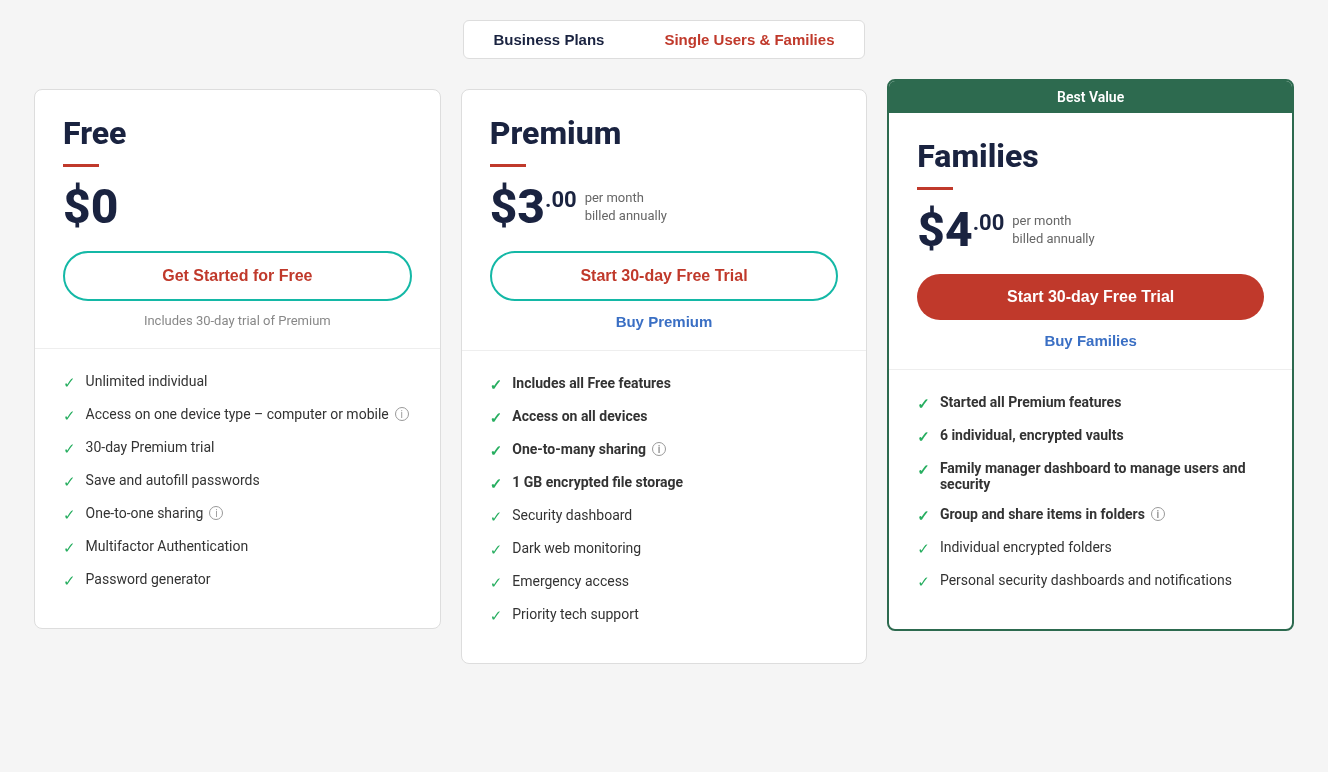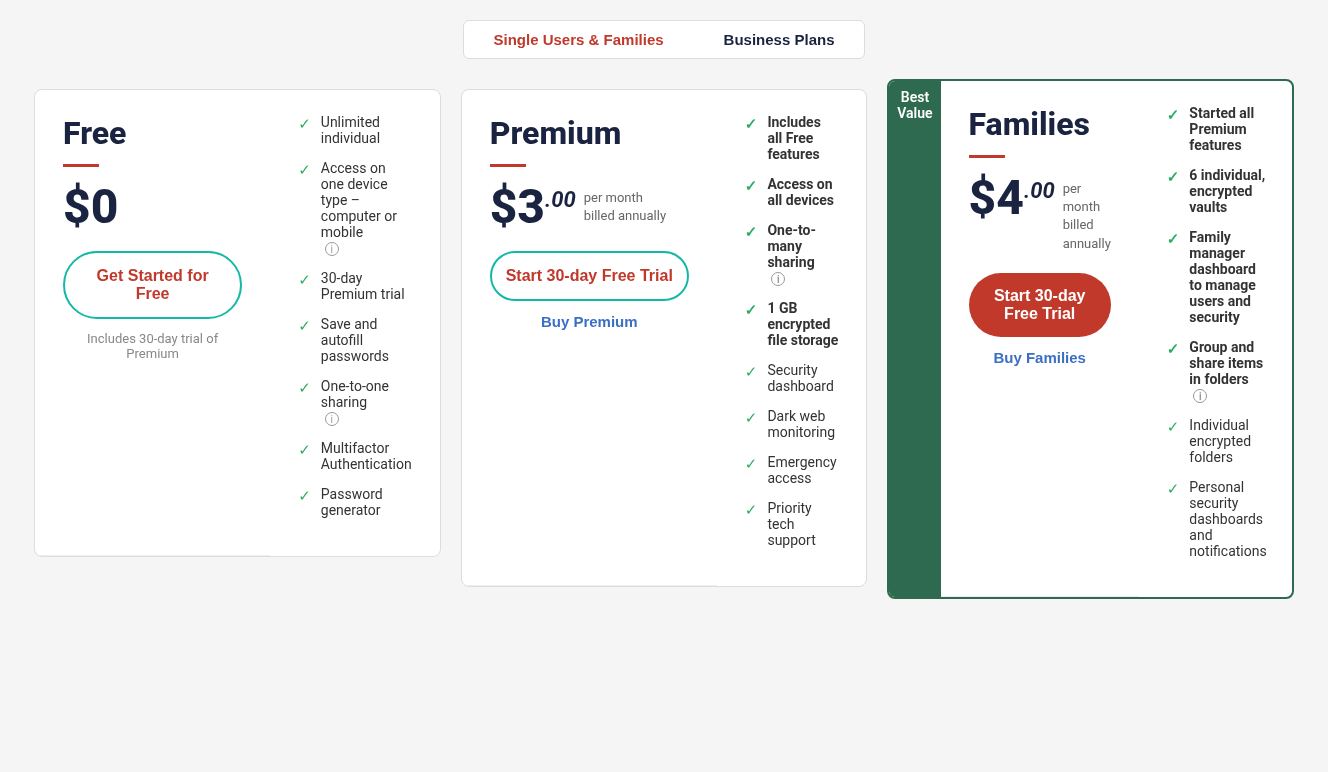--- a/index.html
+++ b/index.html
@@ -52,21 +52,21 @@
 
     
     .plan-card {
       background: #fff;
       border: 1px solid #ddd;
       border-radius: 8px;
       overflow: hidden;
       width: 410px;
       margin: 0 10px;
       display: flex;
-      flex-direction: row;
+      flex-direction: column;
     }
 
     .plan-card.featured {
       border: 2px solid #2d6a4f;
       margin-top: -10px;
     }
 
     .best-value-banner {
       background: #2d6a4f;
       color: #fff;
@@ -106,21 +106,20 @@
       font-weight: 800;
       color: #1a2340;
       line-height: 1;
     }
 
     .price-cents {
       font-size: 22px;
       font-weight: 700;
       color: #1a2340;
       margin-top: 4px;
-      font-style: italic;
     }
 
     .price-period {
       margin-left: 8px;
       margin-top: 6px;
       font-size: 13px;
       color: #666;
       line-height: 1.4;
     }
 
@@ -218,22 +217,22 @@
       display: flex;
       align-items: center;
       flex-wrap: wrap;
       gap: 2px;
     }
   </style>
 </head>
 <body>
 
 <div class="tab-switcher">
+  <button class="tab-btn">Business Plans</button>
   <button class="tab-btn active">Single Users &amp; Families</button>
-  <button class="tab-btn">Business Plans</button>
 </div>
 
 <div class="plans-container">
 <div class="plan-card">
       <div class="plan-header">
         <div class="plan-name">Free</div>
         <div class="plan-divider"></div>
         <div class="price-row">
           <div class="price-main">$0</div>
         </div>

